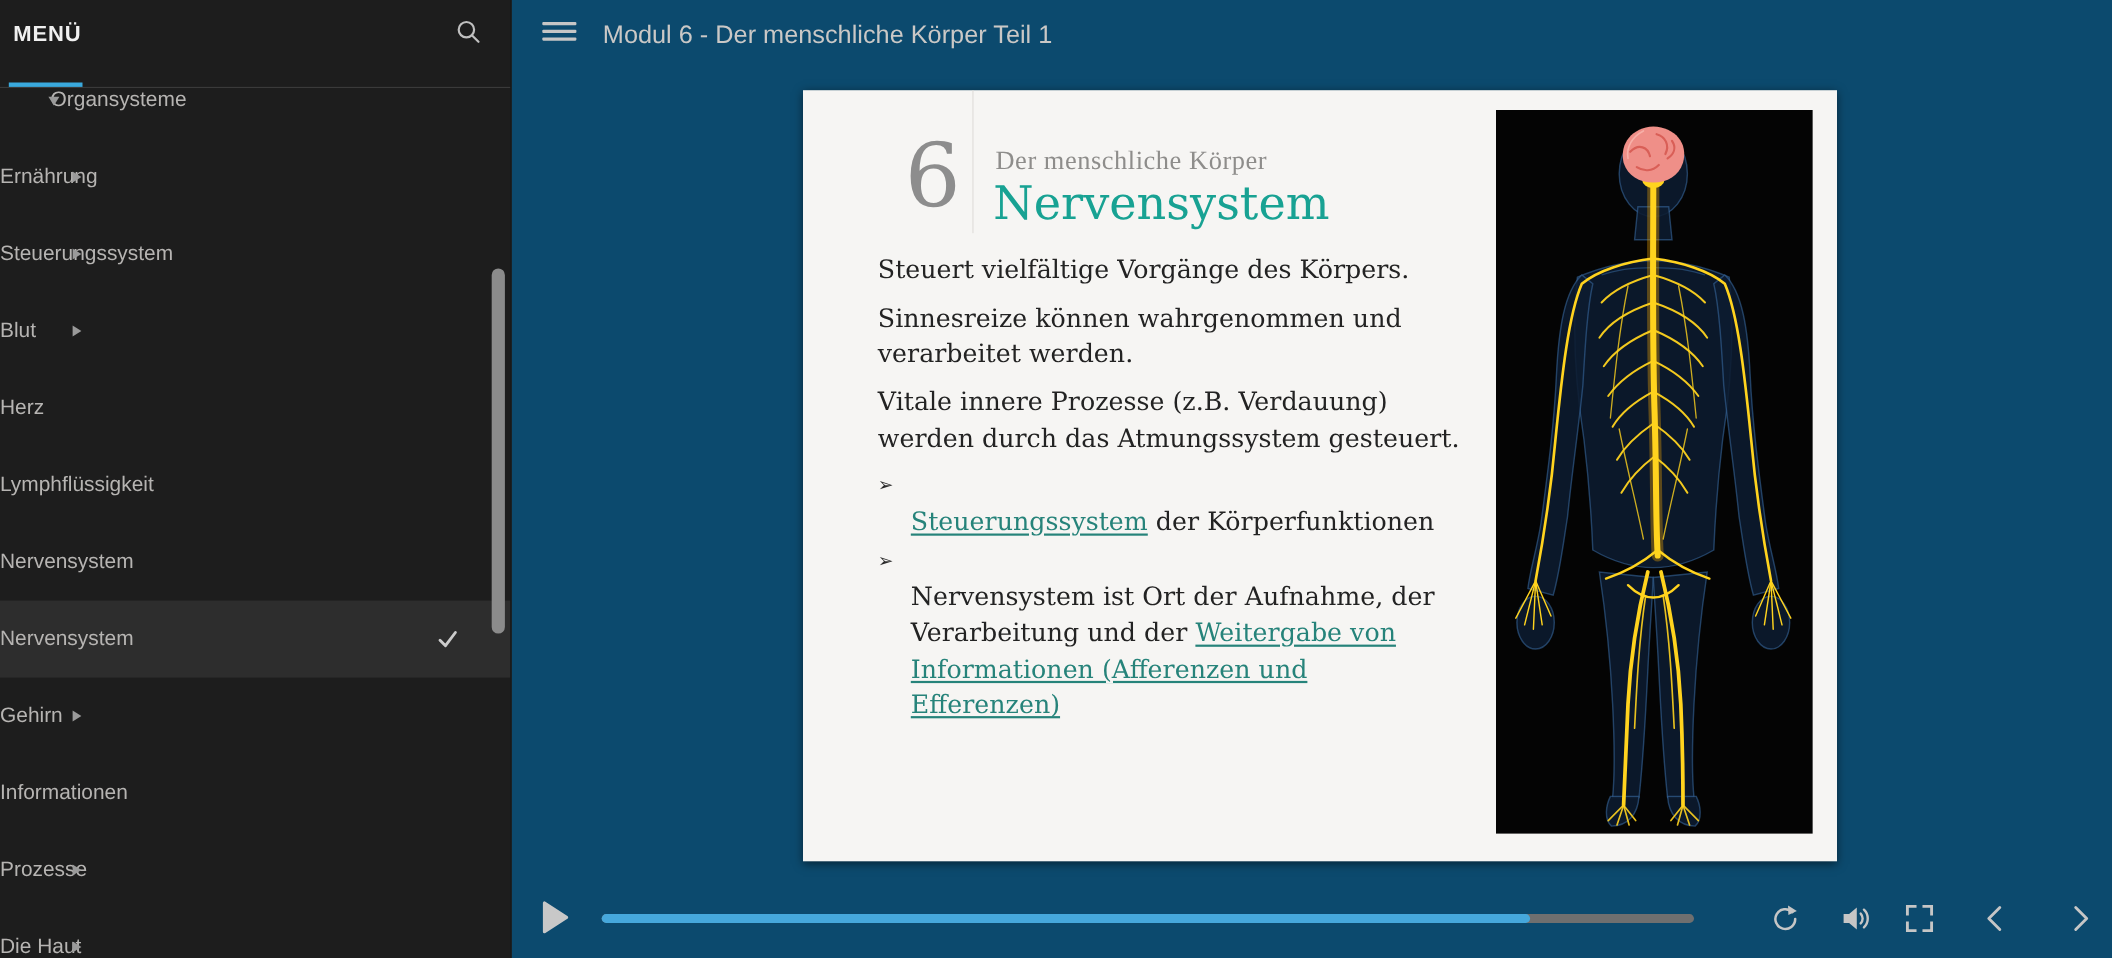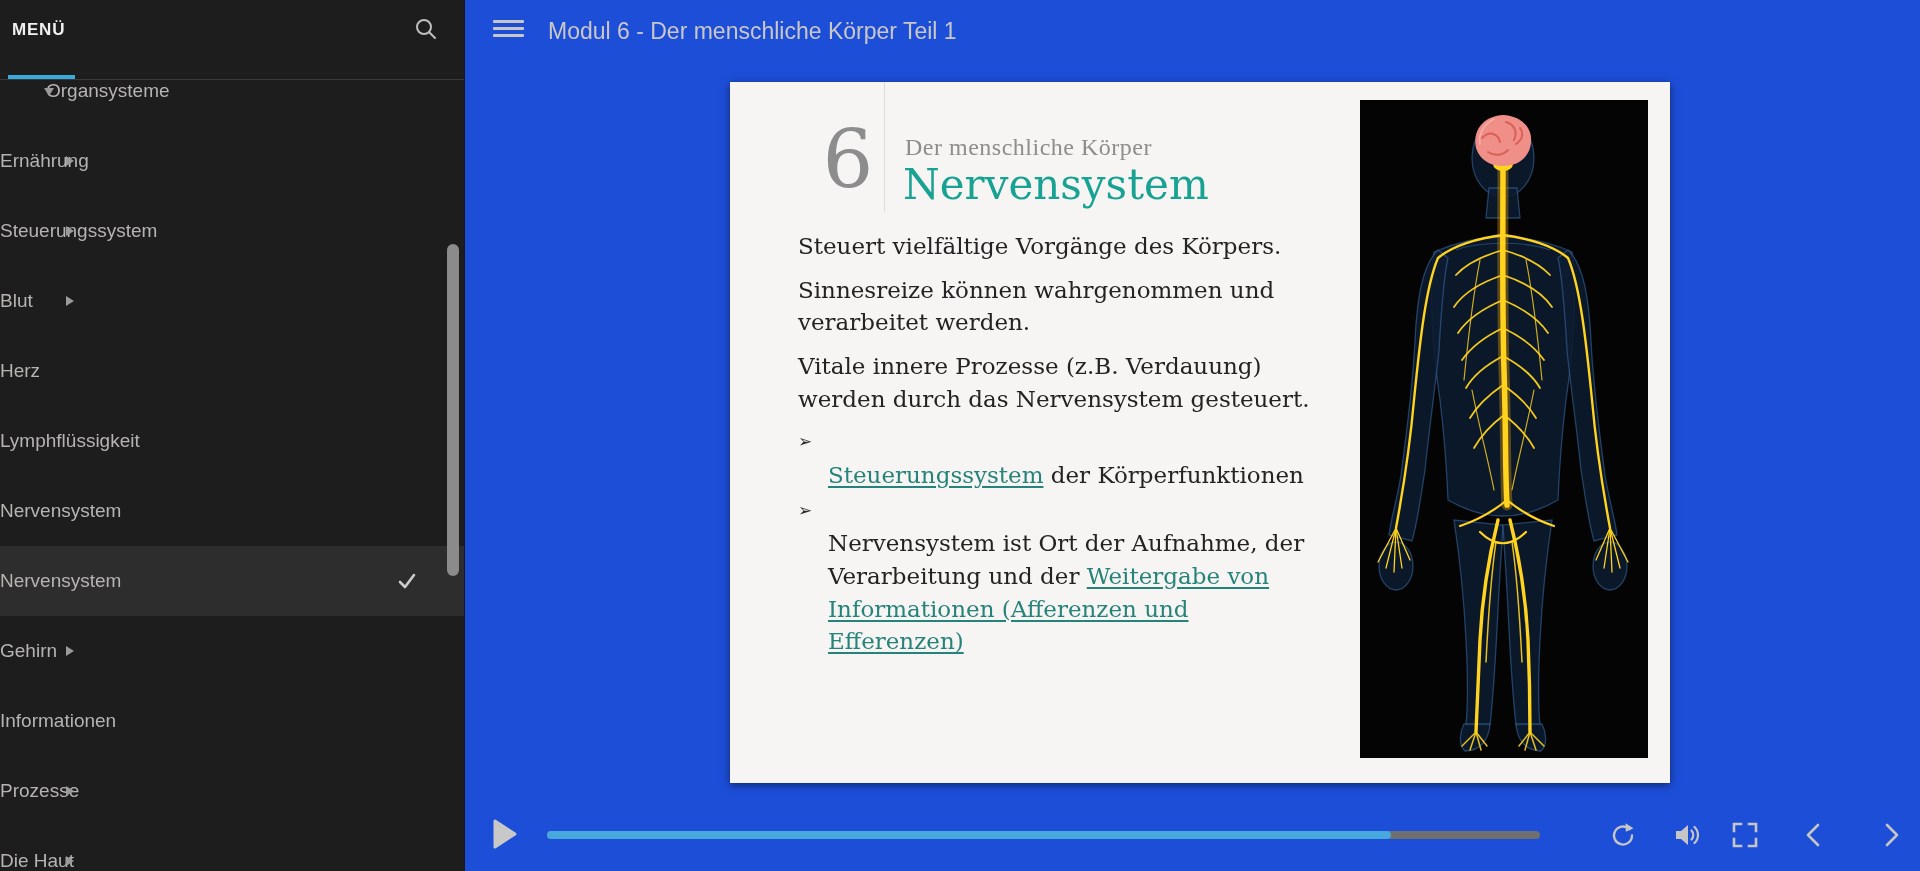--- a/index.html
+++ b/index.html
@@ -5,42 +5,42 @@
   * { margin:0; padding:0; box-sizing:border-box; }
   html,body { width:1920px; height:871px; overflow:hidden; background:#262626;
               font-family:"Liberation Sans", sans-serif; }
 
   
   .sidebar { position:absolute; left:0; top:0; width:465px; height:871px;
              background:#1d1d1d; border-right:1px solid #181818; overflow:hidden; z-index:5; }
   .side-header { position:absolute; left:0; top:0; width:100%; height:80px;
                  border-bottom:1px solid #3a3a3a; background:#1d1d1d; z-index:3; }
   .menu-tab-label { position:absolute; left:12px; top:20px; color:#f0f0f0;
-                    font-size:17px; font-weight:bold; letter-spacing:0.8px; }
+                    font-size:20px; font-weight:bold; letter-spacing:0.8px; }
   .tab-underline { position:absolute; left:8px; bottom:0; width:67px; height:4px;
                    background:#3aa9dd; }
   .side-search { position:absolute; right:26px; top:17px; width:24px; height:24px; cursor:pointer; }
   .nav { position:absolute; left:0; top:80px; right:0; bottom:0; overflow:hidden; z-index:1; }
   .nav-list { margin-top:-24px; }
   .nav-item { position:relative; height:70px; display:flex; align-items:center; cursor:pointer; }
   .nav-item.selected { background:#2d2d2d; }
   .nav-label { color:#b6b4b2; font-size:19px; }
   .lvl0 .nav-label { margin-left:46px; }
   .lvl1 .nav-label { }
   .caret { position:absolute; width:0; height:0; top:50%; }
   .caret.right { left:66px; margin-top:-5px;
                  border-left:8px solid #9a9a9a; border-top:5px solid transparent; border-bottom:5px solid transparent; }
   .caret.down  { left:44px; margin-top:-3px;
                  border-top:8px solid #9a9a9a; border-left:5px solid transparent; border-right:5px solid transparent; }
   .check-icon { position:absolute; left:396px; top:50%; margin-top:-11px; width:22px; height:22px; }
   .side-scrollbar { position:absolute; left:447px; top:244px; width:12px; height:332px;
                     border-radius:6px; background:#8b8b8b; z-index:4; cursor:pointer; }
 
   
-  .main { position:absolute; left:465px; top:0; width:1455px; height:871px; background:#1d4ed8; }
+  .main { position:absolute; left:465px; top:0; width:1455px; height:871px; background:#0c4a6e; }
   .main-header { position:absolute; left:0; top:0; width:100%; height:56px; display:flex; align-items:center; }
   .hamburger { position:absolute; left:28px; top:20px; width:31px; height:17px; cursor:pointer; }
   .hamburger span { display:block; height:3.4px; background:#c6c6c6; border-radius:1px; margin-bottom:3.4px; }
   .main-title { position:absolute; left:83px; top:18px; color:#cac8c6; font-size:23px; }
 
   
   .slide { position:absolute; left:265px; top:82px; width:940px; height:701px;
            background:#f6f5f3; box-shadow:0 2px 8px rgba(0,0,0,0.5); }
   .slide-number { position:absolute; left:82px; top:38px; width:72px; text-align:center;
                   font-family:"DejaVu Serif", serif; font-size:80px; color:#8d8d8d; line-height:1; }
@@ -150,21 +150,21 @@
     <div class="slide-number">6</div>
     <div class="title-divider"></div>
     <div class="slide-kicker">Der menschliche Körper</div>
     <div class="slide-title">Nervensystem</div>
 
     <div class="slide-body">
       <p>Steuert vielfältige Vorgänge des Körpers.</p>
       <p>Sinnesreize können wahrgenommen und
 verarbeitet werden.</p>
       <p>Vitale innere Prozesse (z.B. Verdauung)
-werden durch das Nervensystem gesteuert.</p>
+werden durch das Atmungssystem gesteuert.</p>
       <div class="bullet">
         <span class="bullet-glyph">➢</span><span><span class="slide-link">Steuerungssystem</span><span> der Körperfunktionen</span></span>
       </div>
       <div class="bullet">
         <span class="bullet-glyph">➢</span><span><span>Nervensystem ist Ort der Aufnahme, der
 Verarbeitung und der </span><span class="slide-link">Weitergabe von 
 Informationen (Afferenzen und 
 Efferenzen)</span></span>
       </div>
     </div>

